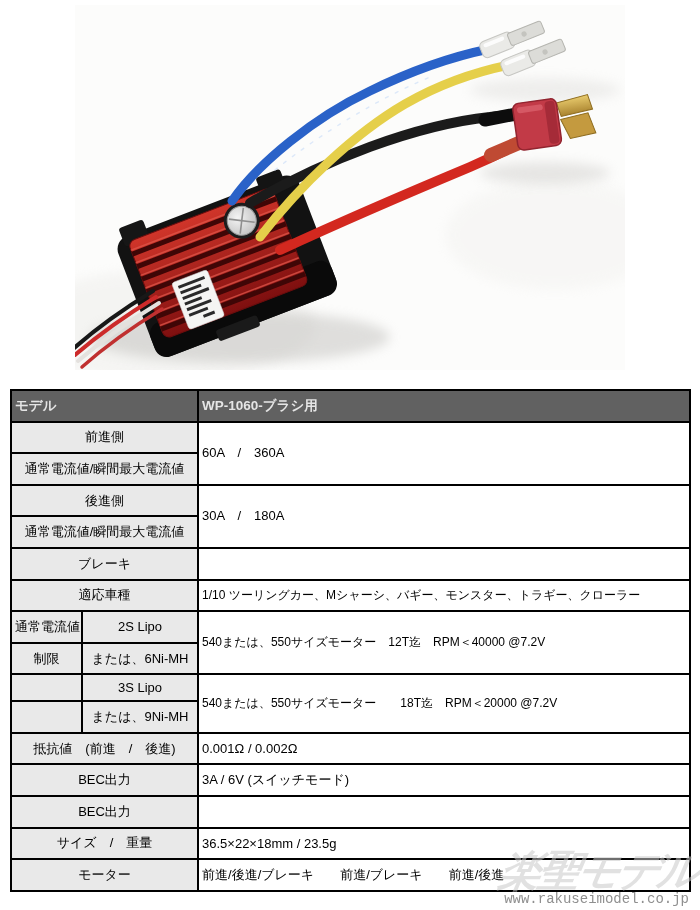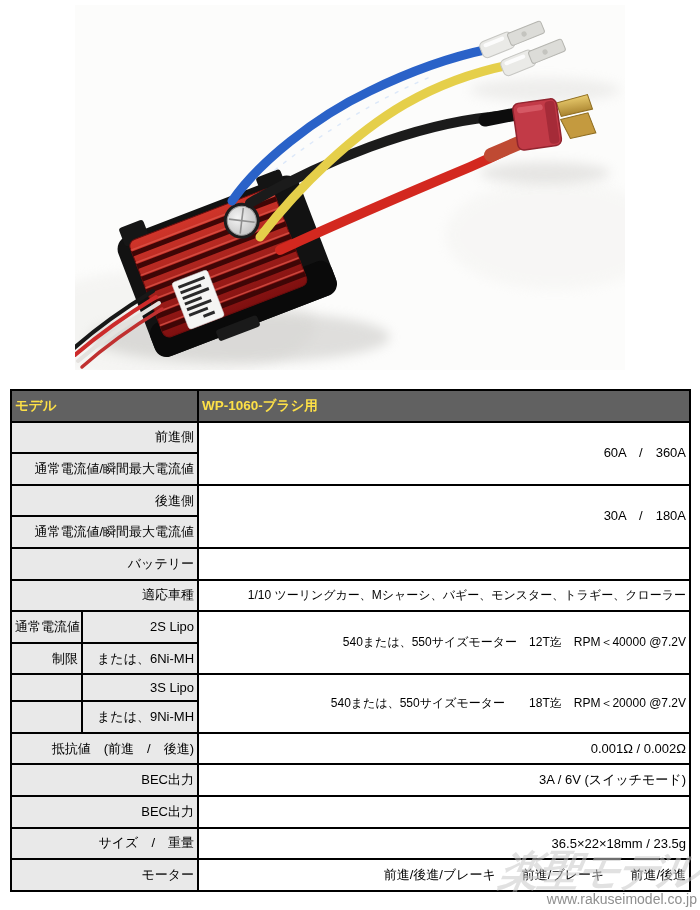--- a/index.html
+++ b/index.html
@@ -3,30 +3,30 @@
 <meta charset="utf-8">
 <style>
   html,body{margin:0;padding:0;background:#ffffff;}
   .page{position:relative;width:700px;height:910px;background:#ffffff;overflow:hidden;
         font-family:"Liberation Sans", sans-serif;color:#000;}
   .photo{position:absolute;left:75px;top:5px;width:550px;height:365px;}
   table.spec{position:absolute;left:10px;top:389px;width:679px;height:503px;
              border-collapse:collapse;table-layout:fixed;font-size:13px;}
   table.spec td,table.spec th{border:2px solid #000;overflow:hidden;white-space:nowrap;
              padding:0 3px;font-weight:normal;}
-  tr.hdr th{background:#616161;color:#fde047;font-weight:bold;font-size:13.5px;}
+  tr.hdr th{background:#616161;color:#e5e5e5;font-weight:bold;font-size:13.5px;}
   th.hlabel{text-align:left;padding-left:6px;}
   th.hvalue{text-align:left;}
-  td.lbl{background:#e9e9e9;text-align:right;padding-left:6px;}
-  td.val{background:#ffffff;text-align:right;}
+  td.lbl{background:#e9e9e9;text-align:center;padding-left:6px;}
+  td.val{background:#ffffff;text-align:left;}
   td.val.tight{font-size:12px;}
   .watermark-logo{position:absolute;right:2px;top:843px;font-size:42px;font-weight:bold;
        font-style:italic;letter-spacing:-3px;color:#c9c9c9;opacity:.55;
        transform:skewX(-10deg);white-space:nowrap;pointer-events:none;}
-  .watermark-url{position:absolute;right:3px;top:891px;font-family:Liberation Sans, sans-serif;
+  .watermark-url{position:absolute;right:11px;top:891px;font-family:Liberation Mono, monospace;
        font-size:14px;color:#8f8f8f;white-space:nowrap;pointer-events:none;}
 </style>
 </head>
 <body>
 
 <div class="page">
 
   <div class="photo">
     <svg width="550" height="365" viewBox="0 0 550 365">
       <defs>
@@ -171,21 +171,21 @@
       <td colspan="2" class="lbl">通常電流値/瞬間最大電流値</td>
     </tr>
     <tr>
       <td colspan="2" class="lbl">後進側</td>
       <td rowspan="2" class="val">30A　/　180A</td>
     </tr>
     <tr>
       <td colspan="2" class="lbl">通常電流値/瞬間最大電流値</td>
     </tr>
     <tr>
-      <td colspan="2" class="lbl">バッテリー</td>
+      <td colspan="2" class="lbl">ブレーキ</td>
       <td class="val"></td>
     </tr>
     <tr>
       <td colspan="2" class="lbl">適応車種</td>
       <td class="val tight">1/10 ツーリングカー、Mシャーシ、バギー、モンスター、トラギー、クローラー</td>
     </tr>
     <tr>
       <td class="lbl">通常電流値</td>
       <td class="lbl">2S Lipo</td>
       <td rowspan="2" class="val tight">540または、550サイズモーター　12T迄　RPM＜40000 @7.2V</td>

